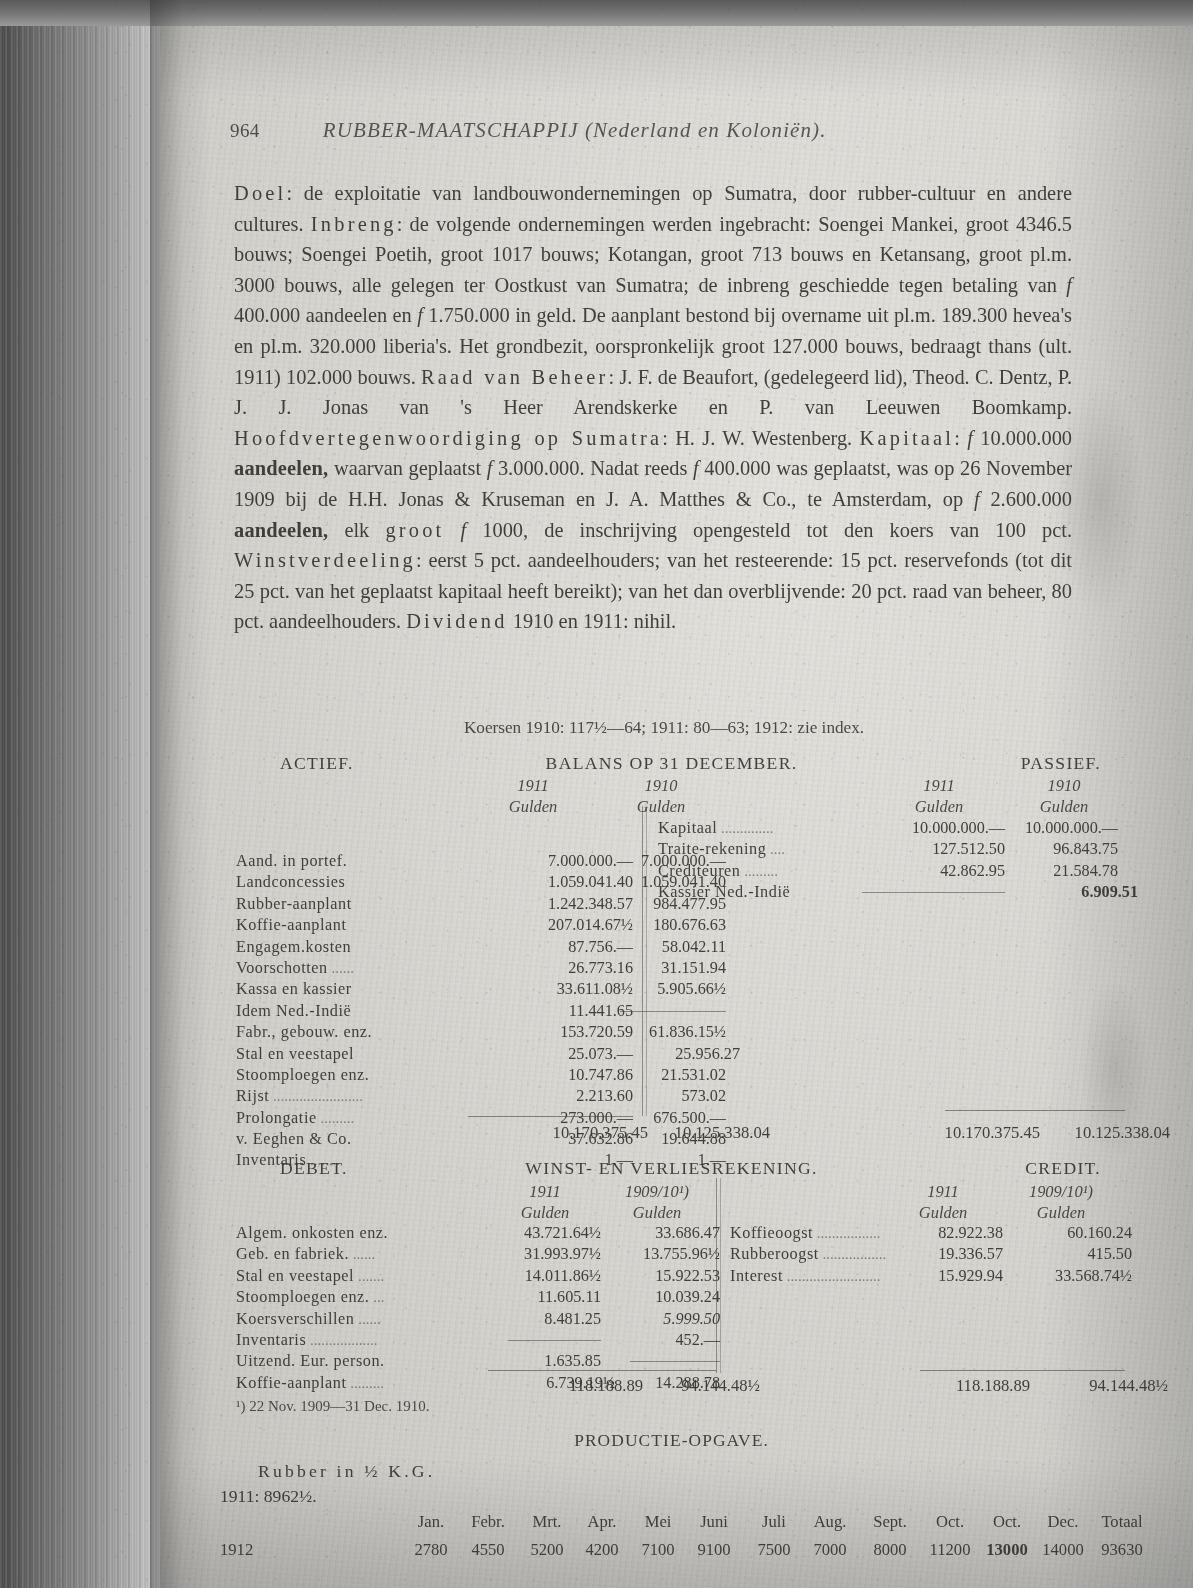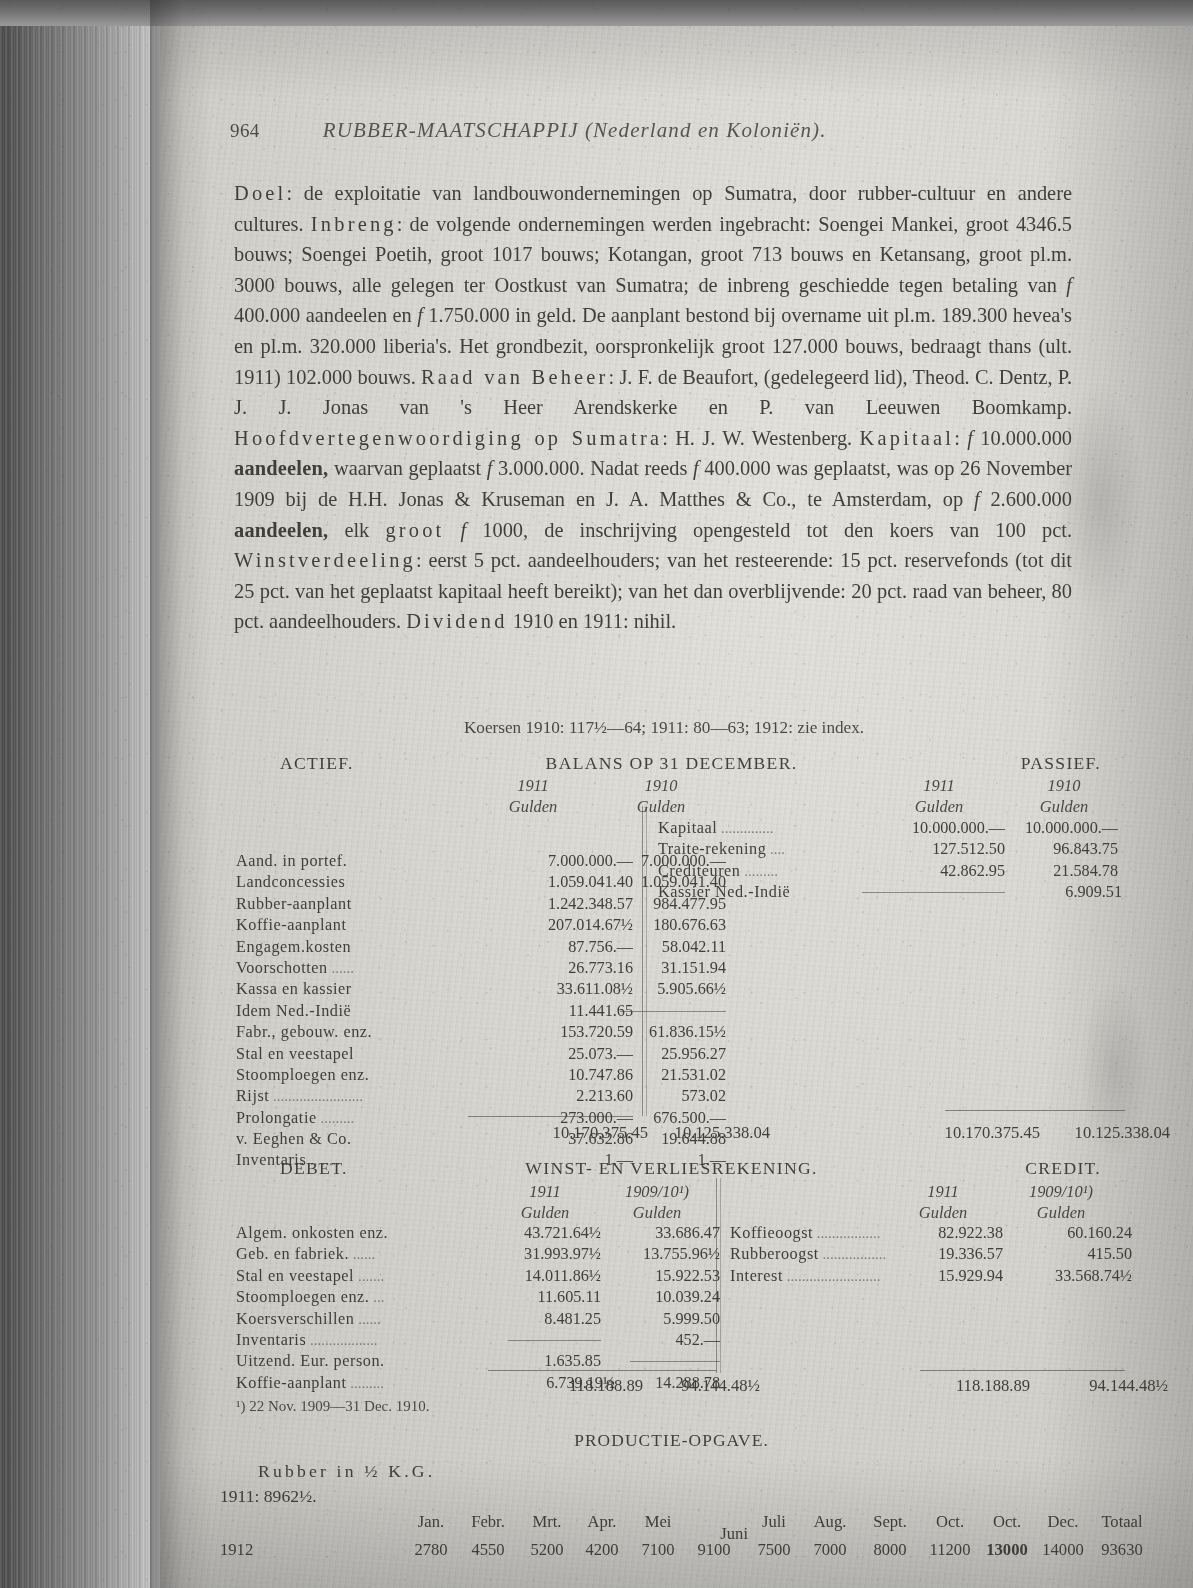--- a/index.html
+++ b/index.html
@@ -379,21 +379,21 @@
             <span class="v1" style="left: 362px; width: 128px;"><span style="display: inline-block; width: 106px; border-top: 1px solid rgb(74, 73, 68); opacity: 0.6; vertical-align: middle; margin-top: -2px;"></span></span>
           </div>
           <div class="row">
             <span class="lbl">Fabr., gebouw. enz.</span>
             <span class="v1" style="left: 232px; width: 165px;">153.720.59</span>
             <span class="v1" style="left: 362px; width: 128px;">61.836.15½</span>
           </div>
           <div class="row">
             <span class="lbl">Stal en veestapel</span>
             <span class="v1" style="left: 232px; width: 165px;">25.073.—</span>
-            <span class="v1" style="left: 362px; width: 128px; font-family: Liberation Serif, serif;">25.956.27</span>
+            <span class="v1" style="left: 376px; width: 128px; font-family: Liberation Serif, serif;">25.956.27</span>
           </div>
           <div class="row">
             <span class="lbl">Stoomploegen enz.</span>
             <span class="v1" style="left: 232px; width: 165px;">10.747.86</span>
             <span class="v1" style="left: 362px; width: 128px;">21.531.02</span>
           </div>
           <div class="row">
             <span class="lbl">Rijst<span class="dots"> ........................</span></span>
             <span class="v1" style="left: 232px; width: 165px;">2.213.60</span>
             <span class="v1" style="left: 362px; width: 128px;">573.02</span>
@@ -427,21 +427,21 @@
             <span class="v1" style="left: 312px; width: 148px;">96.843.75</span>
           </div>
           <div class="row">
             <span class="lbl">Crediteuren<span class="dots"> .........</span></span>
             <span class="v1" style="left: 182px; width: 165px;">42.862.95</span>
             <span class="v1" style="left: 312px; width: 148px;">21.584.78</span>
           </div>
           <div class="row">
             <span class="lbl">Kassier Ned.-Indië</span>
             <span class="v1" style="left: 182px; width: 165px;"><span style="display: inline-block; width: 143px; border-top: 1px solid rgb(74, 73, 68); opacity: 0.6; vertical-align: middle; margin-top: -2px;"></span></span>
-            <span class="v1" style="left: 316px; width: 148px;">6.909.51</span>
+            <span class="v1" style="left: 332px; width: 148px; font-weight: bold;">6.909.51</span>
           </div>
         </div>
 
       <div class="rule" style="left:318px; top:1098px; width:165px;"></div>
       <div class="rule" style="left:492px; top:1098px; width:0px;"></div>
       <div class="rule" style="left:795px; top:1092px; width:180px;"></div>
 
       <div class="totals" style="left:268px; top:1105px; width:230px; text-align:right;">10.170.375.45</div>
       <div class="totals" style="left:380px; top:1105px; width:240px; text-align:right;">10.125.338.04</div>
       <div class="totals" style="left:690px; top:1105px; width:200px; text-align:right;">10.170.375.45</div>
@@ -490,21 +490,21 @@
             <span class="v1" style="left: 372px; width: 112px;">15.922.53</span>
           </div>
           <div class="row">
             <span class="lbl">Stoomploegen enz.<span class="dots"> ...</span></span>
             <span class="v1" style="left: 250px; width: 115px;">11.605.11</span>
             <span class="v1" style="left: 372px; width: 112px;">10.039.24</span>
           </div>
           <div class="row">
             <span class="lbl">Koersverschillen<span class="dots"> ......</span></span>
             <span class="v1" style="left: 250px; width: 115px;">8.481.25</span>
-            <span class="v1" style="left: 372px; width: 112px;">5.999.50</span>
+            <span class="v1" style="left: 372px; width: 112px; font-style: italic;">5.999.50</span>
           </div>
           <div class="row">
             <span class="lbl">Inventaris<span class="dots"> ..................</span></span>
             <span class="v1" style="left: 250px; width: 115px;"><span style="display: inline-block; width: 93px; border-top: 1px solid rgb(74, 73, 68); opacity: 0.6; vertical-align: middle; margin-top: -2px;"></span></span>
             <span class="v1" style="left: 372px; width: 112px;">452.—</span>
           </div>
           <div class="row">
             <span class="lbl">Uitzend. Eur. person.</span>
             <span class="v1" style="left: 250px; width: 115px;">1.635.85</span>
             <span class="v1" style="left: 372px; width: 112px;"><span style="display: inline-block; width: 90px; border-top: 1px solid rgb(74, 73, 68); opacity: 0.6; vertical-align: middle; margin-top: -2px;"></span></span>
@@ -548,21 +548,21 @@
       <div class="prod-line" style="left:70px; top:1468px;">1911: 8962½.</div>
 
       <div class="prodtable" style="left:0px; top:1494px; width:1043px; height:60px;">
         <div class="yrlbl" style="left:70px; top:28px;">1912</div>
         <div id="prod-months">
             <div class="cell" style="left: 247px; top: 0px; width: 68px;">Jan.</div>
             <div class="cell" style="left: 304px; top: 0px; width: 68px;">Febr.</div>
             <div class="cell" style="left: 363px; top: 0px; width: 68px;">Mrt.</div>
             <div class="cell" style="left: 418px; top: 0px; width: 68px;">Apr.</div>
             <div class="cell" style="left: 474px; top: 0px; width: 68px;">Mei</div>
-            <div class="cell" style="left: 530px; top: 12px; width: 68px; text-align: right;">Juni</div>
+            <div class="cell" style="left: 530px; top: 0px; width: 68px;">Juni</div>
             <div class="cell" style="left: 590px; top: 0px; width: 68px;">Juli</div>
             <div class="cell" style="left: 646px; top: 0px; width: 68px;">Aug.</div>
             <div class="cell" style="left: 706px; top: 0px; width: 68px;">Sept.</div>
             <div class="cell" style="left: 766px; top: 0px; width: 68px;">Oct.</div>
             <div class="cell" style="left: 823px; top: 0px; width: 68px;">Oct.</div>
             <div class="cell" style="left: 879px; top: 0px; width: 68px;">Dec.</div>
             <div class="cell" style="left: 938px; top: 0px; width: 68px;">Totaal</div>
           </div>
         <div id="prod-values">
             <div class="cell" style="left: 247px; top: 28px; width: 68px;">2780</div>

